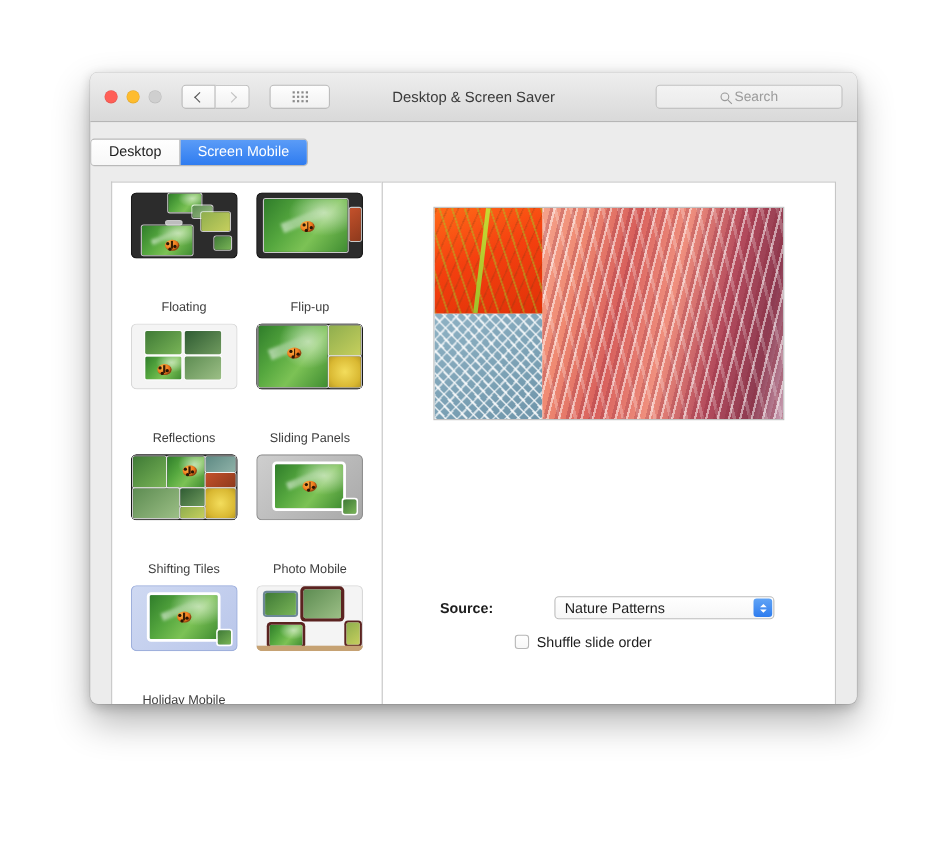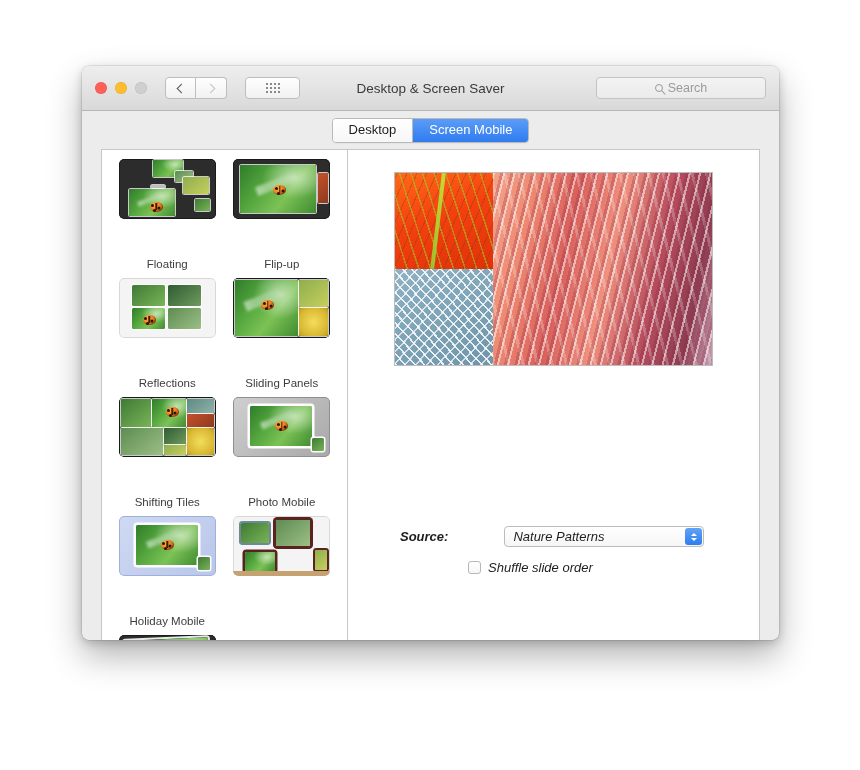--- a/index.html
+++ b/index.html
@@ -83,21 +83,21 @@
     width: 8px; height: 8px; border: 1.4px solid #9a9a9a; border-radius: 50%;
     position: relative;
   }
   .mag::after {
     content:""; position:absolute; right:-3.5px; bottom:-2.5px;
     width: 4.5px; height: 1.4px; background:#9a9a9a; transform: rotate(45deg);
   }
   #search span { font-size: 12.5px; color: #9b9b9b; }
 
   
-  #tabzone { flex: none; height: 38px; display: flex; align-items: center; justify-content: center; }
+  #tabzone { flex: none; height: 54px; display: flex; align-items: center; justify-content: flex-start; }
   #tabs {
     display: flex;
     border: 1px solid #b9b9b9; border-radius: 4px;
     overflow: hidden;
     box-shadow: 0 0.5px 0.5px rgba(0,0,0,0.06);
   }
   .tab {
     font-size: 13px; padding: 3px 16px 4px;
     background: linear-gradient(to bottom,#ffffff,#f7f7f7);
     color: #1d1d1d; line-height: 16px;
@@ -183,21 +183,20 @@
   .tealb   { background: linear-gradient(140deg,#5e8a84,#8fb2a8); }
 
   
   #detailpane {
     flex: 1;
     background: #ffffff;
     border: 1px solid #c6c6c6;
     display: flex; flex-direction: column;
     align-items: center;
     padding-top: 22px;
-    font-style: italic;
   }
   #preview {
     width: 319px; height: 194px;
     border: 1px solid #bdbdbd;
     display: flex; overflow: hidden;
     flex: none;
   }
   .pv-left { width: 31%; height: 100%; display: flex; flex-direction: column; }
   .pv-leaf {
     flex: 1;

